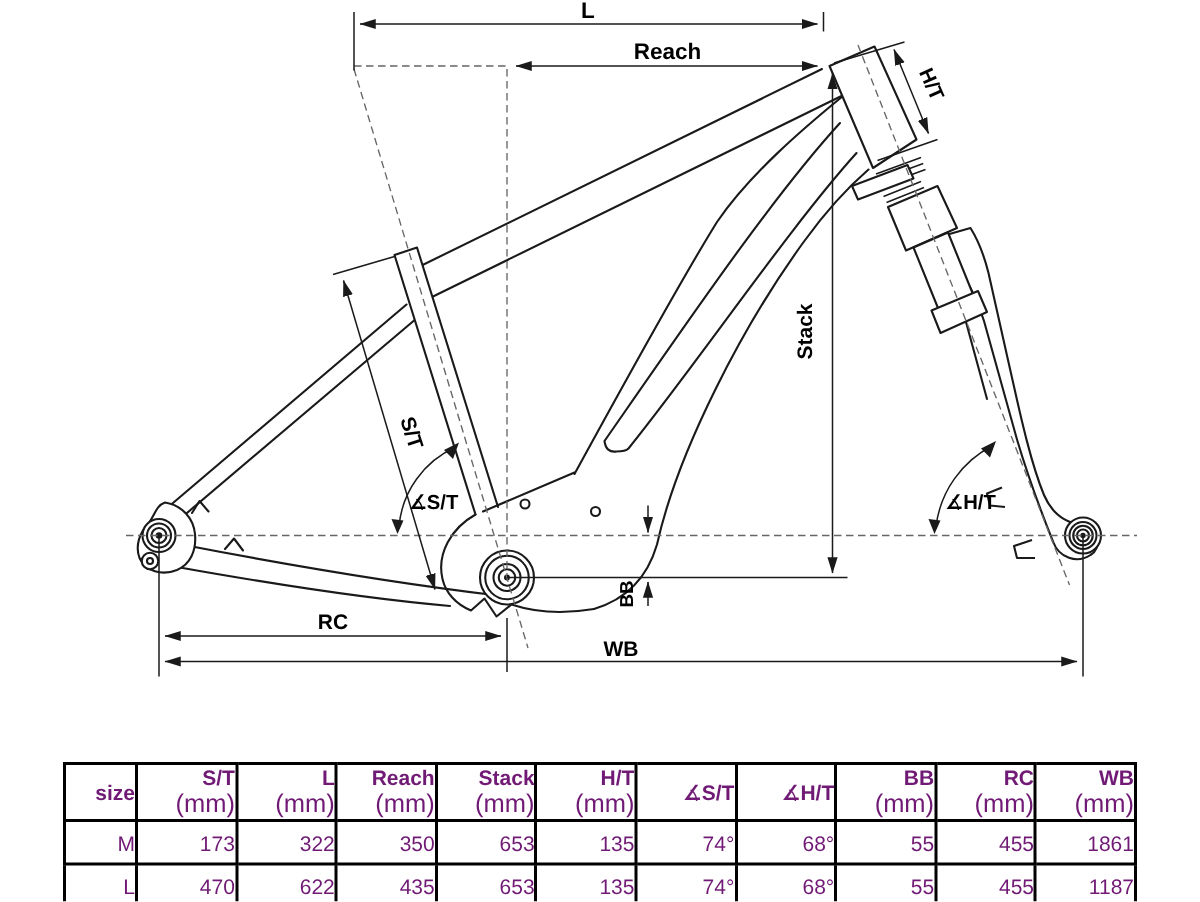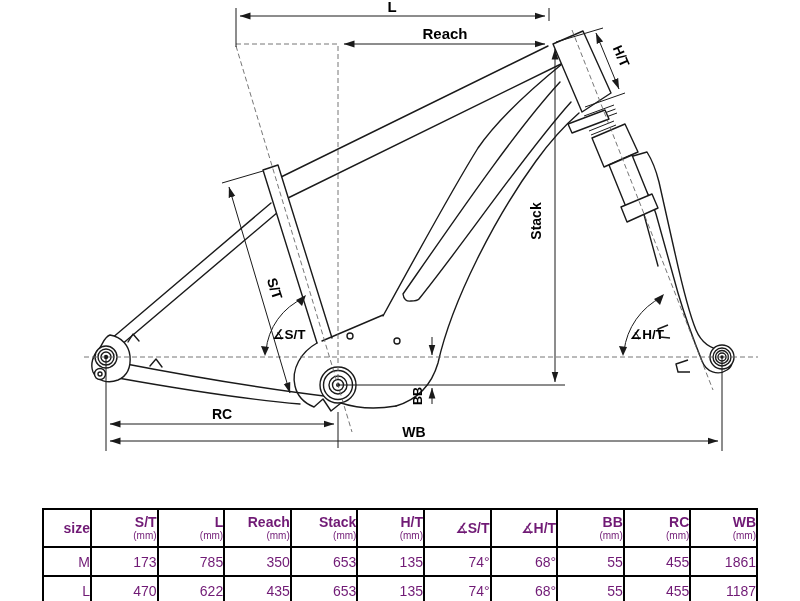--- a/index.html
+++ b/index.html
@@ -16,21 +16,21 @@
   svg .ah{fill:#1a1a1a;stroke:none;}
   svg text{fill:#000;font-family:"Liberation Sans","DejaVu Sans",sans-serif;font-weight:bold;}
   .lbl15{font-size:15px;} .lbl14{font-size:14px;} .lbl13{font-size:13.5px;} .lbl12{font-size:12.5px;}
   table.geo{position:absolute;left:42px;top:508px;width:716px;border-collapse:collapse;
             table-layout:fixed;background:#fff;}
   table.geo th,table.geo td{border:2px solid #000;text-align:right;vertical-align:middle;
             padding:0;color:#701a75;}
   table.geo thead th{height:36px;}
   table.geo tbody th,table.geo tbody td{height:27px;font-size:14px;font-weight:normal;}
   .h1{font-size:14px;font-weight:bold;line-height:1.15;}
-  .h2{font-size:10px;font-weight:normal;line-height:1.15;}
+  .h2{font-size:17px;font-weight:normal;line-height:1.15;}
   .h2:empty{display:none;}
 </style>
 </head>
 <body>
 
 <div class="stage">
 
   <svg width="800" height="505" viewBox="0 0 800 505">
     <defs>
       <marker id="arr" markerWidth="12" markerHeight="9" refX="10.5" refY="4" orient="auto-start-reverse" markerUnits="userSpaceOnUse">
@@ -209,21 +209,21 @@
         <th>
             <div class="h1">WB</div>
             <div class="h2">(mm)</div>
           </th>
       </tr>
     </thead>
     <tbody>
       <tr>
         <th>M</th>
         <td>173</td>
-        <td>785</td>
+        <td>322</td>
         <td>350</td>
         <td>653</td>
         <td>135</td>
         <td>74°</td>
         <td>68°</td>
         <td>55</td>
         <td>455</td>
         <td>1861</td>
       </tr>
       <tr>

